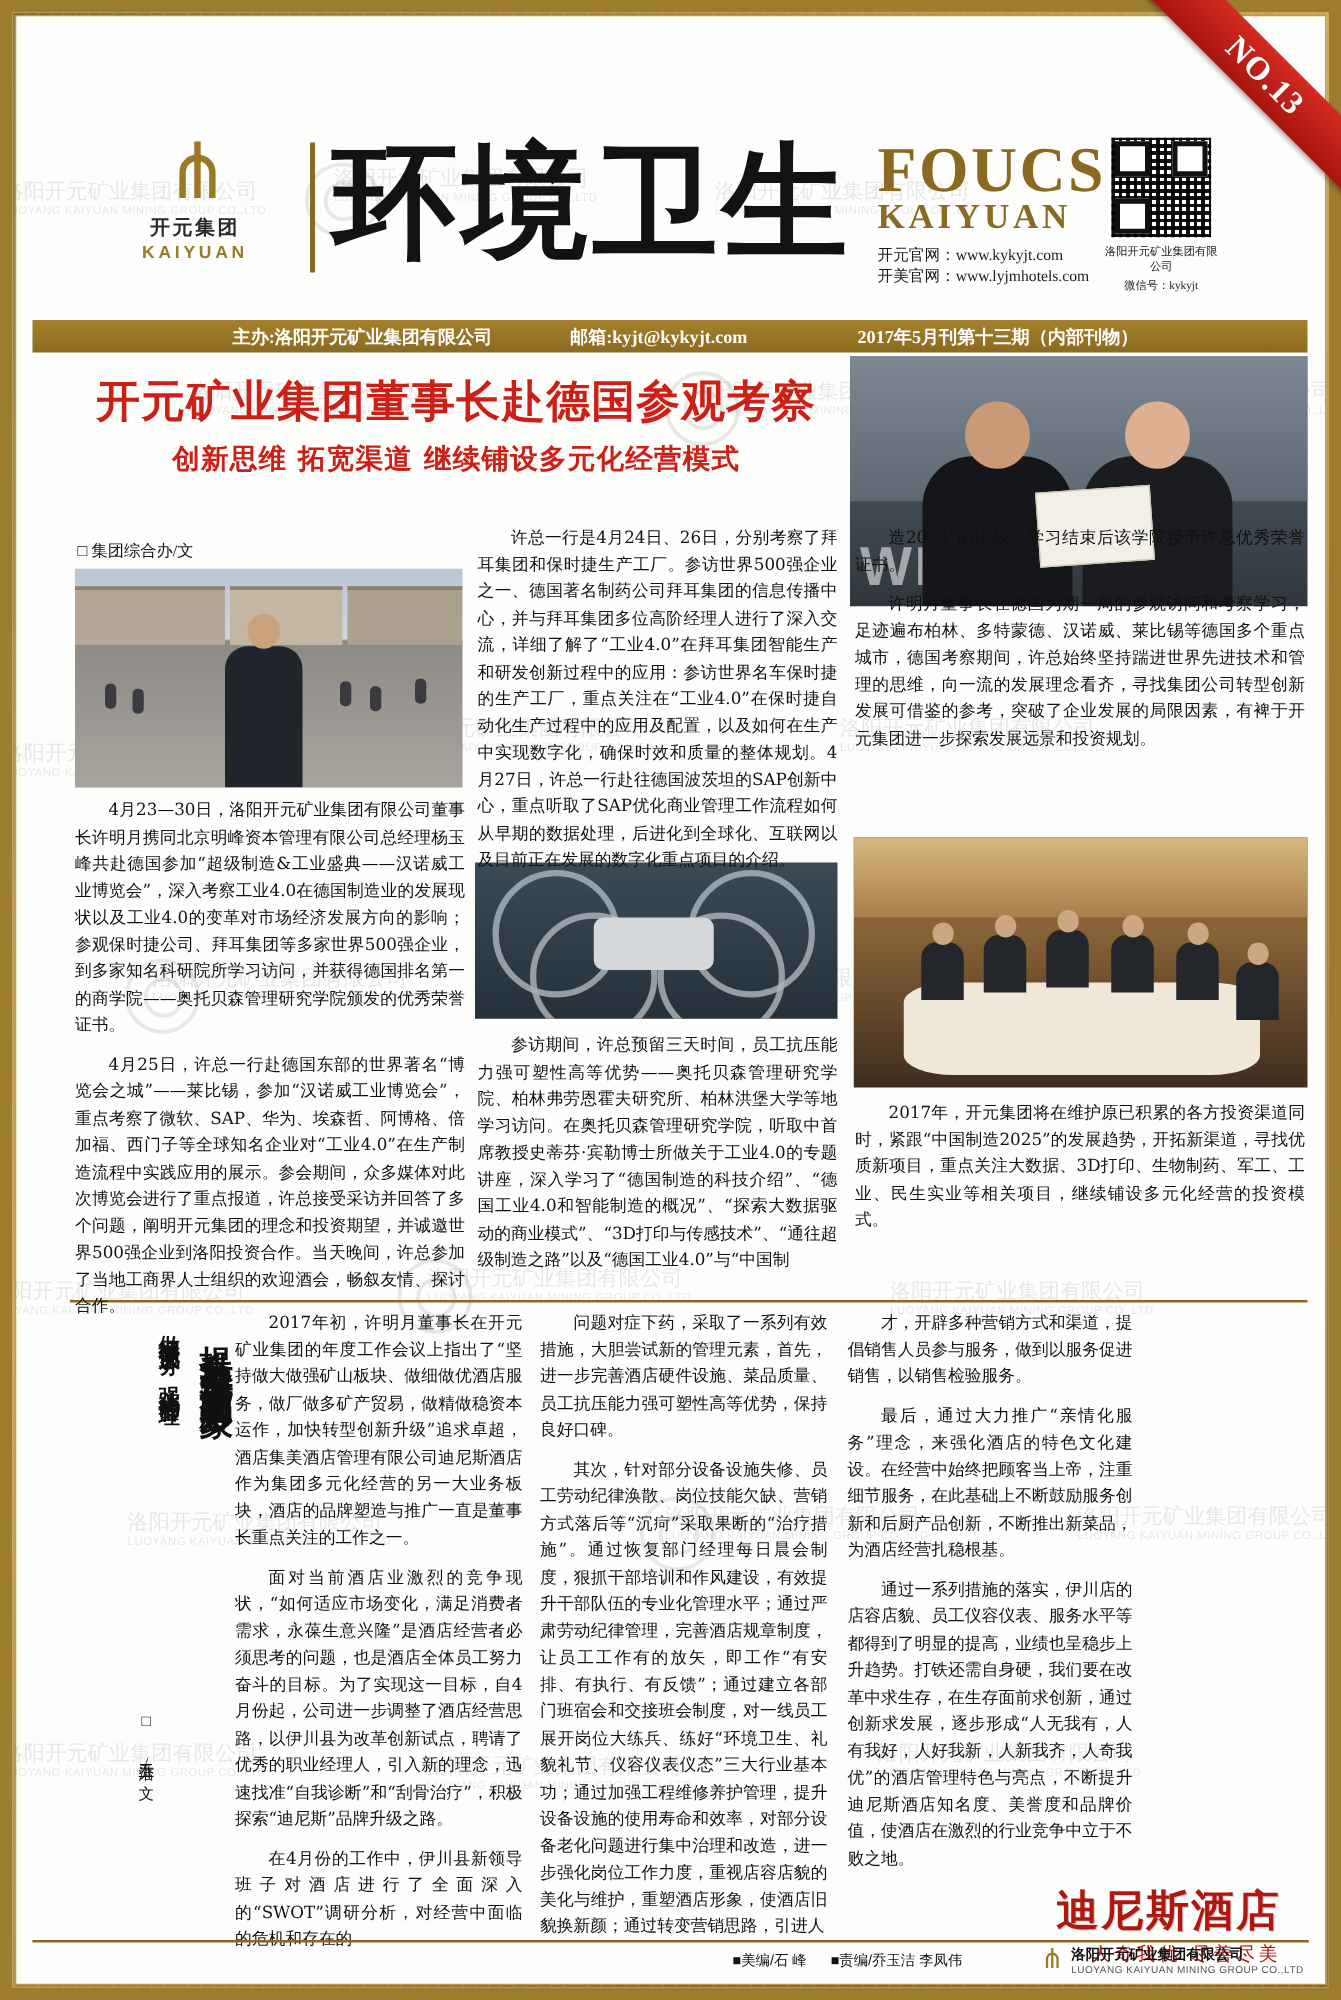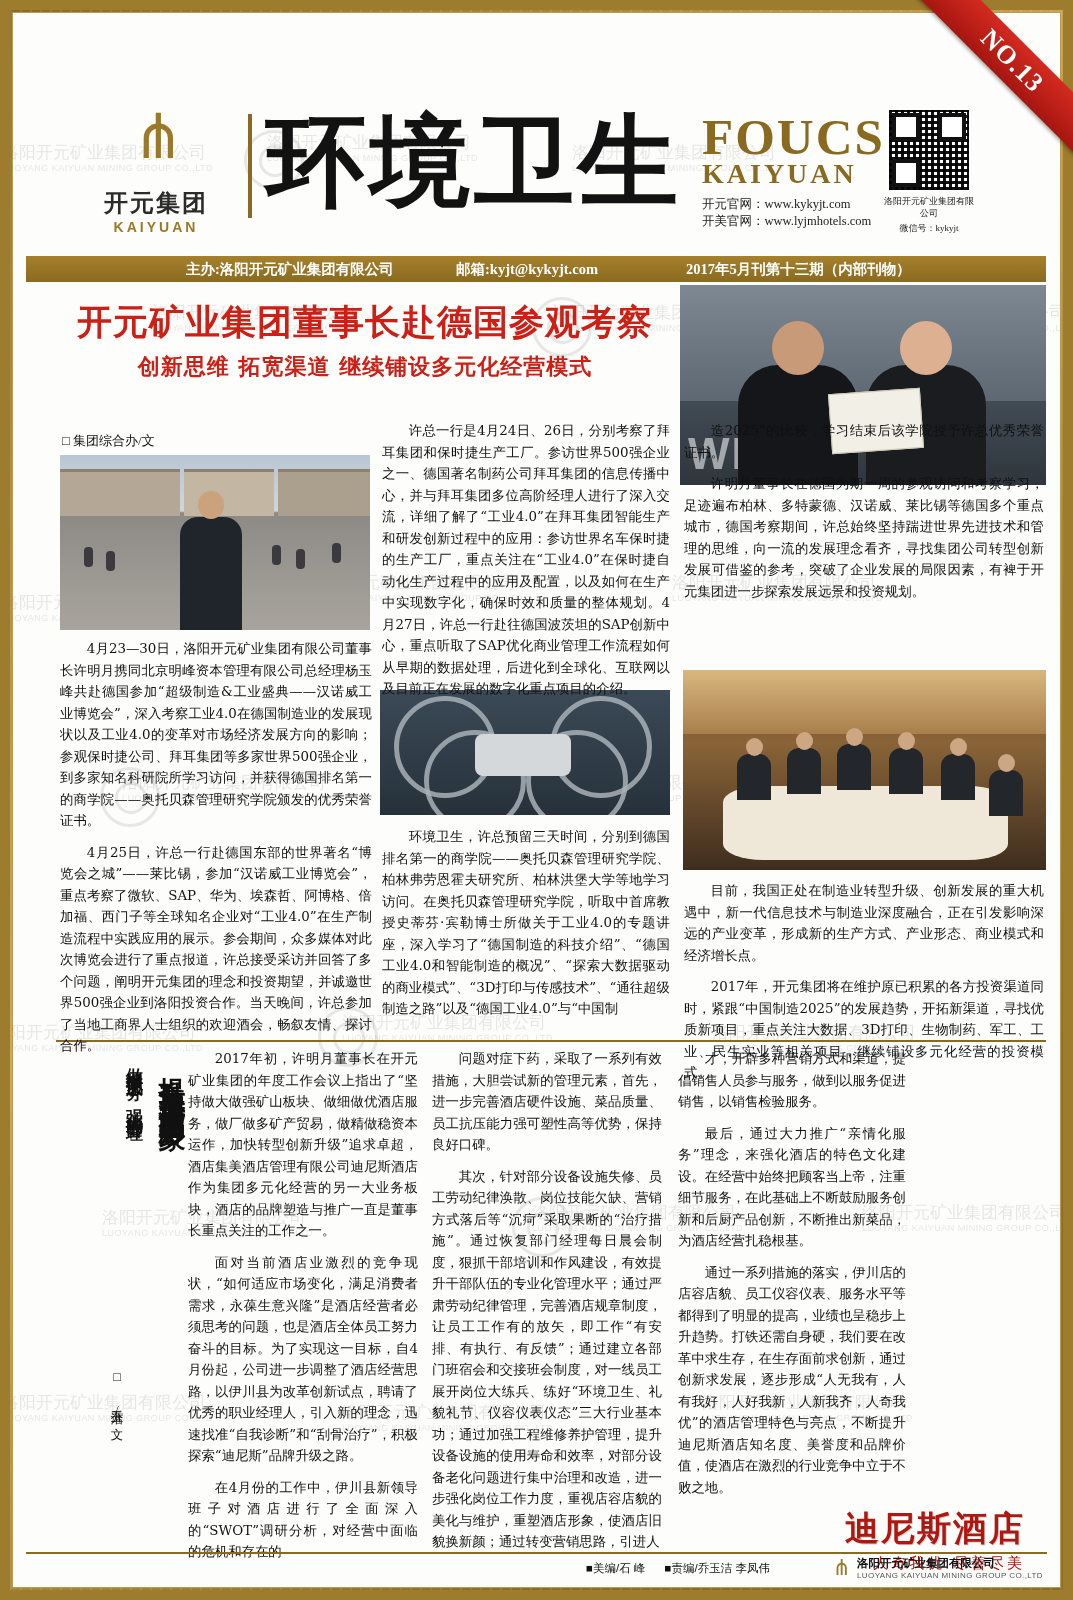--- a/index.html
+++ b/index.html
@@ -119,25 +119,25 @@
     color: #8a6a20;
   }
   .logo-mark {
     font-size: 62px;
     line-height: 1;
     color: #9a7a28;
     font-family: "DejaVu Sans", sans-serif;
     letter-spacing: -4px;
   }
   .logo-cn {
-    font-size: 24px;
+    font-size: 16px;
     font-weight: bold;
     letter-spacing: 2px;
     color: #2b2b2b;
-    margin-top: 19px;
+    margin-top: 4px;
   }
   .logo-en {
     font-size: 14px;
     letter-spacing: 3px;
     color: #9a7a28;
     font-weight: bold;
     font-family: "Liberation Sans", sans-serif;
   }
   .logo-divider {
     position: absolute;
@@ -607,29 +607,28 @@
 
   <div class="col" style="left:60px; top:638px; width:312px;">
     <p>4月23—30日，洛阳开元矿业集团有限公司董事长许明月携同北京明峰资本管理有限公司总经理杨玉峰共赴德国参加“超级制造&amp;工业盛典——汉诺威工业博览会”，深入考察工业4.0在德国制造业的发展现状以及工业4.0的变革对市场经济发展方向的影响；参观保时捷公司、拜耳集团等多家世界500强企业，到多家知名科研院所学习访问，并获得德国排名第一的商学院——奥托贝森管理研究学院颁发的优秀荣誉证书。</p>
     <p>4月25日，许总一行赴德国东部的世界著名“博览会之城”——莱比锡，参加“汉诺威工业博览会”，重点考察了微软、SAP、华为、埃森哲、阿博格、倍加福、西门子等全球知名企业对“工业4.0”在生产制造流程中实践应用的展示。参会期间，众多媒体对此次博览会进行了重点报道，许总接受采访并回答了多个问题，阐明开元集团的理念和投资期望，并诚邀世界500强企业到洛阳投资合作。当天晚间，许总参加了当地工商界人士组织的欢迎酒会，畅叙友情、探讨合作。</p>
   </div>
 
   <div class="col" style="left:382px; top:420px; width:288px;">
     <p>许总一行是4月24日、26日，分别考察了拜耳集团和保时捷生产工厂。参访世界500强企业之一、德国著名制药公司拜耳集团的信息传播中心，并与拜耳集团多位高阶经理人进行了深入交流，详细了解了“工业4.0”在拜耳集团智能生产和研发创新过程中的应用：参访世界名车保时捷的生产工厂，重点关注在“工业4.0”在保时捷自动化生产过程中的应用及配置，以及如何在生产中实现数字化，确保时效和质量的整体规划。4月27日，许总一行赴往德国波茨坦的SAP创新中心，重点听取了SAP优化商业管理工作流程如何从早期的数据处理，后进化到全球化、互联网以及目前正在发展的数字化重点项目的介绍。</p>
   </div>
   <div class="col" style="left:382px; top:826px; width:288px;">
-    <p>环境卫生，许总预留三天时间，分别到德国排名第一的商学院——奥托贝森管理研究学院、柏林弗劳恩霍夫研究所、柏林洪堡大学等地学习访问。在奥托贝森管理研究学院，听取中首席教授史蒂芬·宾勒博士所做关于工业4.0的专题讲座，深入学习了“德国制造的科技介绍”、“德国工业4.0和智能制造的概况”、“探索大数据驱动的商业模式”、“3D打印与传感技术”、“通往超级制造之路”以及“德国工业4.0”与“中国制</p>
+    <p>参访期间，许总预留三天时间，员工抗压能力强可塑性高等优势——奥托贝森管理研究学院、柏林弗劳恩霍夫研究所、柏林洪堡大学等地学习访问。在奥托贝森管理研究学院，听取中首席教授史蒂芬·宾勒博士所做关于工业4.0的专题讲座，深入学习了“德国制造的科技介绍”、“德国工业4.0和智能制造的概况”、“探索大数据驱动的商业模式”、“3D打印与传感技术”、“通往超级制造之路”以及“德国工业4.0”与“中国制</p>
   </div>
 
   <div class="col" style="left:684px; top:420px; width:360px;">
     <p>造2025”的比较，学习结束后该学院授予许总优秀荣誉证书。</p>
     <p>许明月董事长在德国为期一周的参观访问和考察学习，足迹遍布柏林、多特蒙德、汉诺威、莱比锡等德国多个重点城市，德国考察期间，许总始终坚持踹进世界先进技术和管理的思维，向一流的发展理念看齐，寻找集团公司转型创新发展可借鉴的参考，突破了企业发展的局限因素，有裨于开元集团进一步探索发展远景和投资规划。</p>
   </div>
   <div class="col" style="left:684px; top:880px; width:360px;">
-    <p>目前，我国正处在制造业转型升级、创新发展的重大机遇中，新一代信息技术与制造业深度融合，正在引发影响深远的产业变革，形成新的生产方式、产业形态、商业模式和经济增长点。</p>
     <p>2017年，开元集团将在维护原已积累的各方投资渠道同时，紧跟“中国制造2025”的发展趋势，开拓新渠道，寻找优质新项目，重点关注大数据、3D打印、生物制药、军工、工业、民生实业等相关项目，继续铺设多元化经营的投资模式。</p>
   </div>
 
   <div class="hr-gold" style="top:1040px;"></div>
 
   <div class="feature-title">
     <div style="display:flex; flex-direction:row-reverse; align-items:flex-start; gap:4px;">
       <div class="vtitle">提升集美迪尼斯酒店品牌形象</div>
       <div class="vsub">做细做优服务  强化内部管理</div>
     </div>

